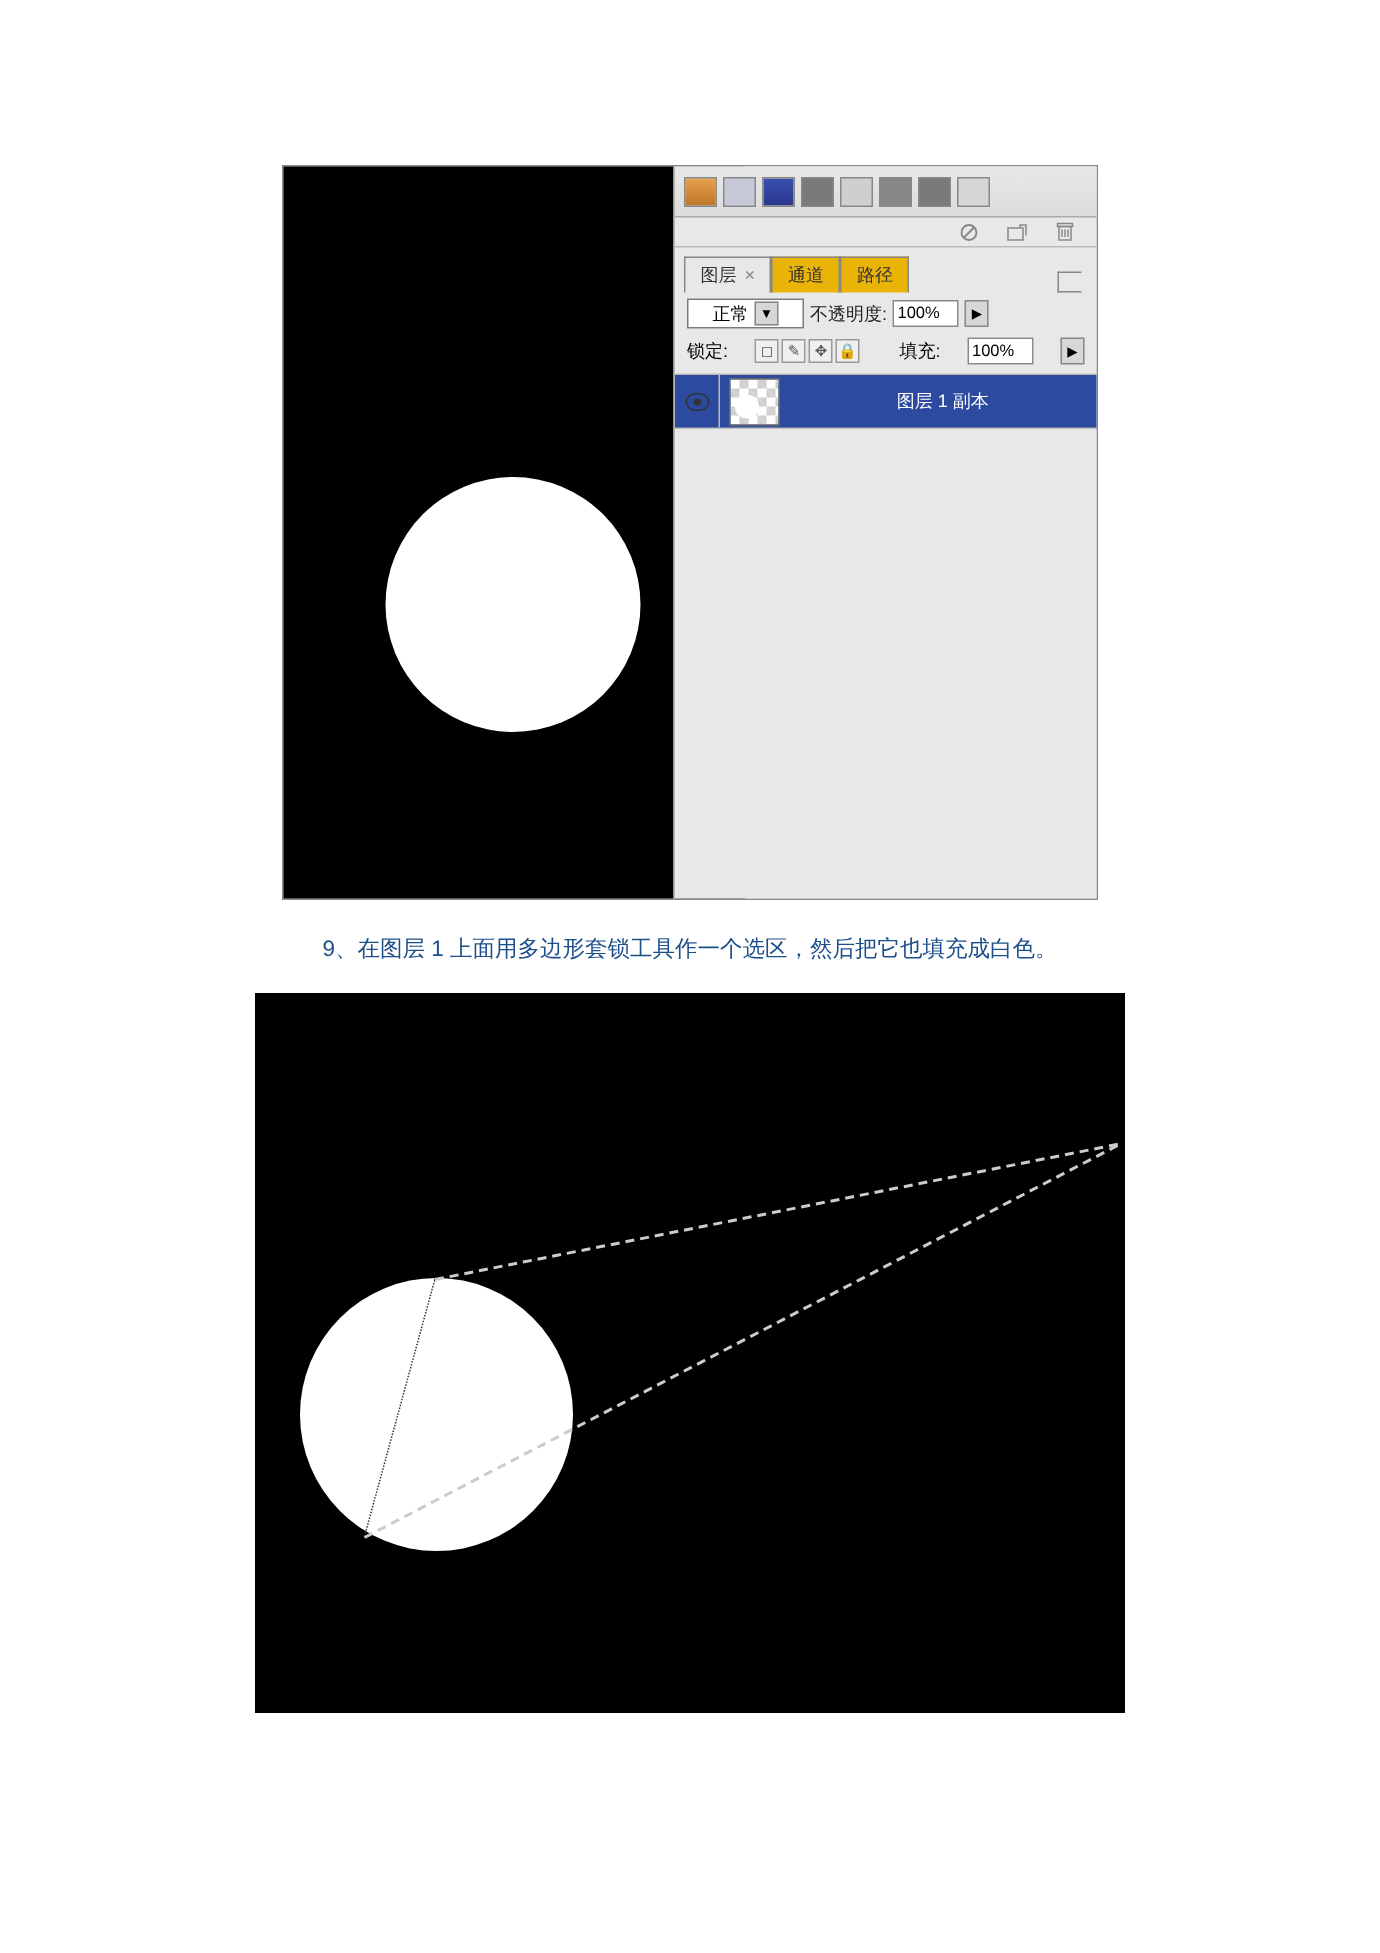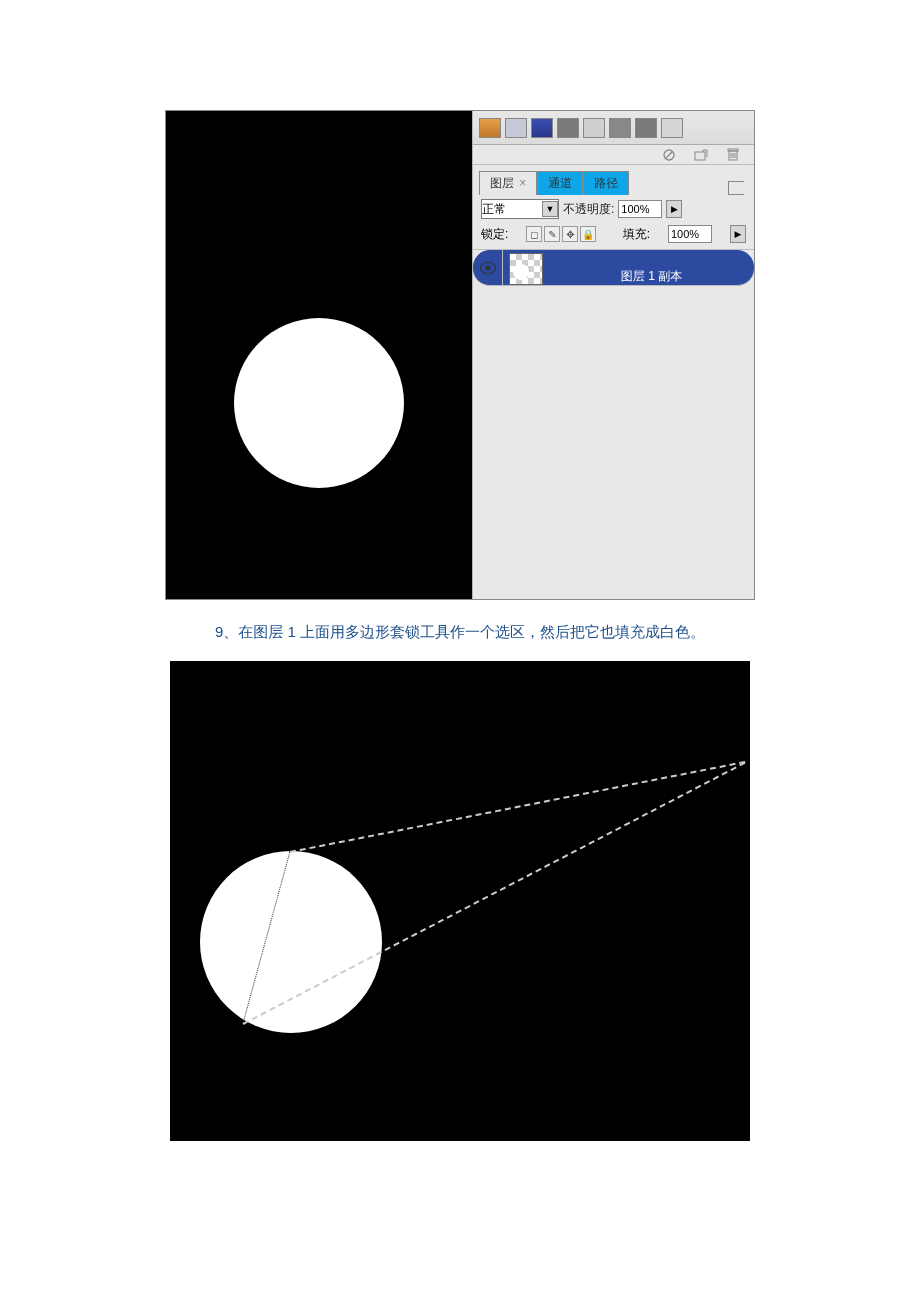--- a/index.html
+++ b/index.html
@@ -1,21 +1,21 @@
 <!DOCTYPE html>
 <html><head>
 <meta charset="utf-8">
 <style>
   * { box-sizing: border-box; margin: 0; padding: 0; }
   body { background: #fff; font-family: "Microsoft YaHei", SimSun, sans-serif; width: 920px; }
   .page { padding: 110px 0 60px 0; }
   .fig-wrap { text-align: center; }
   .fig1 {
     display: inline-block;
-    width: 590px;
+    width: 544px;
     height: 490px;
     border: 1px solid #888;
     position: relative;
     background: #e8e8e8;
   }
   .canvas-left {
     position: absolute;
     left: 0; top: 0;
     width: 308px;
     height: 100%;
@@ -72,42 +72,42 @@
     display: flex;
     align-items: flex-end;
     padding: 6px 6px 0 6px;
     gap: 0;
   }
   .tab {
     font-size: 12px;
     padding: 3px 10px;
     border: 1px solid #888;
     border-bottom: none;
-    background: #0ea5e9;
+    background: #eab308;
     color: #333;
     position: relative;
   }
   .tab.active { background: #e8e8e8; }
   .tab .x { margin-left: 2px; color: #888; }
   .panel-menu { margin-left: auto; margin-right: 4px; width: 16px; height: 14px; border-left: 1px solid #888; border-top: 1px solid #888; border-bottom: 1px solid #888; }
   .opt-row {
     display: flex;
     align-items: center;
     font-size: 12px;
     padding: 4px 8px;
     gap: 4px;
   }
   .opt-row .sel {
     width: 78px;
     height: 20px;
     background: #fff;
     border: 1px solid #7a7a7a;
     display: flex;
     align-items: center;
-    padding: 0 0;
+    padding: 0 16px;
   }
   .opt-row .sel .arrow {
     margin-left: auto;
     width: 16px; height: 16px;
     background: #d7d7d7;
     border: 1px solid #888;
     display:flex;align-items:center;justify-content:center;
     font-size: 9px;
   }
   .opt-row .lbl { color: #222; }
@@ -124,25 +124,24 @@
   .lock-row {
     display: flex; align-items: center; gap: 18px;
     font-size: 12px;
     padding: 2px 8px 6px 8px;
     border-bottom: 1px solid #bbb;
   }
   .lock-icons { display: flex; gap: 2px; }
   .lk { width: 16px; height: 16px; border: 1px solid #999; background: #efefef; display:flex;align-items:center;justify-content:center;font-size:10px;color:#555;}
   .layers { }
   .layer {
-    display: flex; align-items: flex-end;
+    display: flex; align-items: center;
     border-bottom: 1px solid #bbb;
     height: 36px;
     font-size: 12px;
-    border-radius: 17px;
   }
   .eye-cell {
     width: 30px; height: 100%;
     border-right: 1px solid #bbb;
     display: flex; align-items: center; justify-content: center;
   }
   .eye {
     width: 16px; height: 12px; border: 1px solid #333; border-radius: 50% / 60%;
     position: relative;
   }

